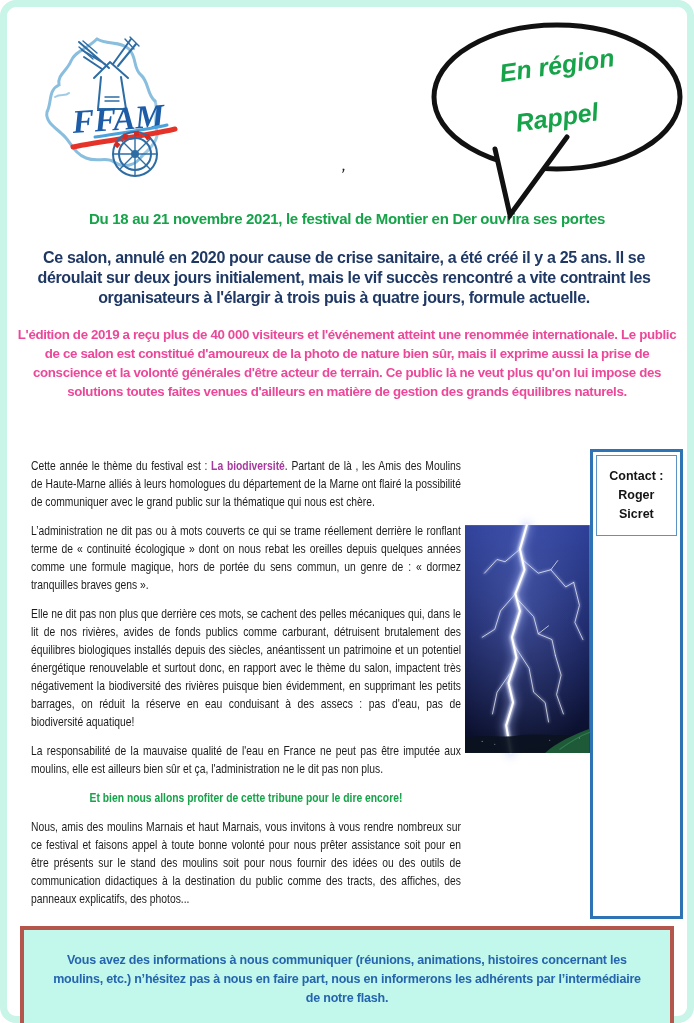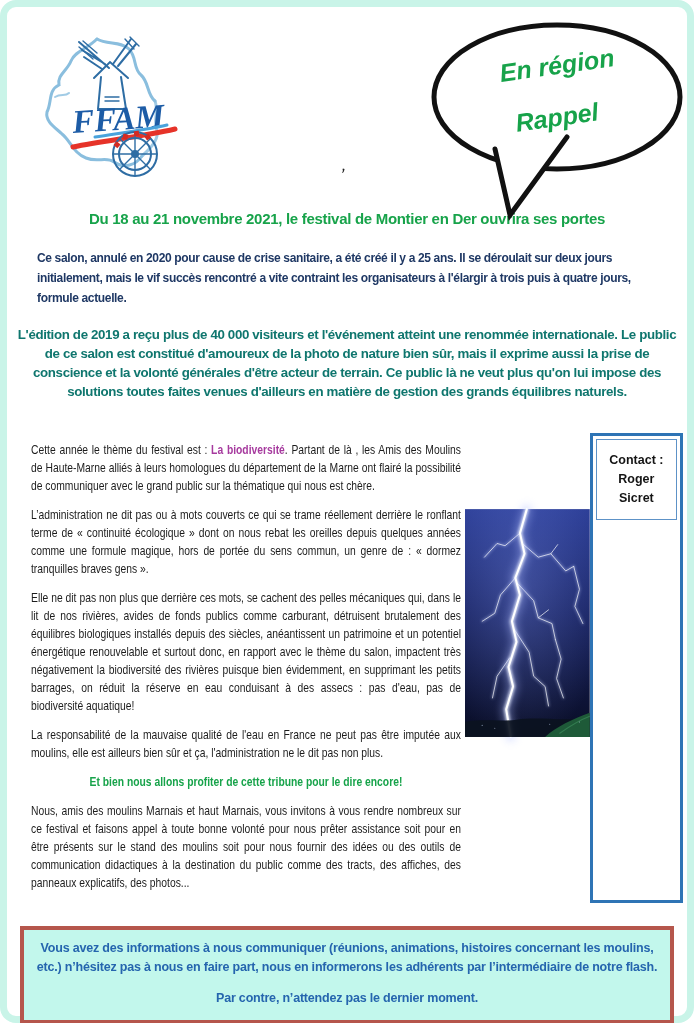--- a/index.html
+++ b/index.html
@@ -19,46 +19,46 @@
   .bubble-line { position:absolute; left:20px; right:20px; text-align:center;
     color:#17a34a; font-weight:bold; font-style:italic; font-size:25px;
     transform:rotate(-8deg); }
   .bubble-line.l1 { top:34px; }
   .bubble-line.l2 { top:86px; }
   .stray { position:absolute; left:333px; top:158px; font-size:18px; color:#222; transform:rotate(14deg); }
 
   .heading { position:absolute; top:203px; left:12px; right:12px; text-align:center;
     color:#17a34a; font-weight:bold; font-size:15px; letter-spacing:-0.3px; }
 
-  .intro1 { position:absolute; top:241px; left:30px; right:14px; text-align:left;
-    color:#1f3864; font-weight:bold; font-size:12px; line-height:20px; letter-spacing:-0.35px; }
+  .intro1 { position:absolute; top:241px; left:8px; right:14px; text-align:center;
+    color:#1f3864; font-weight:bold; font-size:16px; line-height:20px; letter-spacing:-0.35px; }
   .intro2 { position:absolute; top:318px; left:10px; right:10px; text-align:center;
-    color:#0f766e; font-weight:bold; font-size:13.3px; line-height:19px; letter-spacing:-0.35px; }
+    color:#ec4899; font-weight:bold; font-size:13.3px; line-height:19px; letter-spacing:-0.35px; }
 
-  .main { position:absolute; top:417px; left:24px; right:14px; display:flex; }
+  .main { position:absolute; top:433px; left:24px; right:14px; display:flex; }
   .article { width:434px; padding-top:17px; }
   .article-inner {
     width:562px; transform:scaleX(0.765); transform-origin:0 0;
     font-size:13.5px; line-height:18px; color:#1c1c1c; text-align:justify;
   }
   .article-inner p { margin:0 0 11px 0; }
   .highlight { color:#a63a9e; font-weight:bold; }
   .green-callout { text-align:center; color:#17a34a; font-weight:bold; margin:0 0 11px 0; }
 
   .photo-col { width:218px; margin-left:auto; display:flex; }
   .photo { width:218px; height:398px; display:block; }
   .contact { margin-top:9px; border:3px solid #2e74b5; padding:3px; background:#fff; }
   .contact-inner { border:1px solid #5d92c7; padding:11px 4px; text-align:center;
     font-weight:bold; font-size:12.5px; line-height:19px; color:#141414; }
 
   .footer { position:absolute; top:919px; left:13px; right:13px; box-sizing:border-box;
     border:4px solid #b5564c; background:#c2f7ec;
     padding:9px 10px 12px 10px; text-align:center;
     color:#2565ae; font-weight:bold; font-size:12.5px; line-height:19px; letter-spacing:-0.2px; }
-  .footer p { margin:0; }
+  .footer p { margin:12px; }
   .footer p + p { margin-top:12px; }
 </style>
 </head>
 <body>
 
 <div class="page">
 
   <svg class="logo" viewBox="0 0 152 150">
     <g fill="none" stroke="#8abede" stroke-width="3" stroke-linecap="round">
       <path d="M62,12 C52,22 40,24 36,34 C32,44 22,48 24,58 C13,63 17,75 12,85 C10,95 21,101 27,107 C35,113 39,127 51,131 C63,136 71,129 79,135 C89,142 101,138 107,129"></path>

